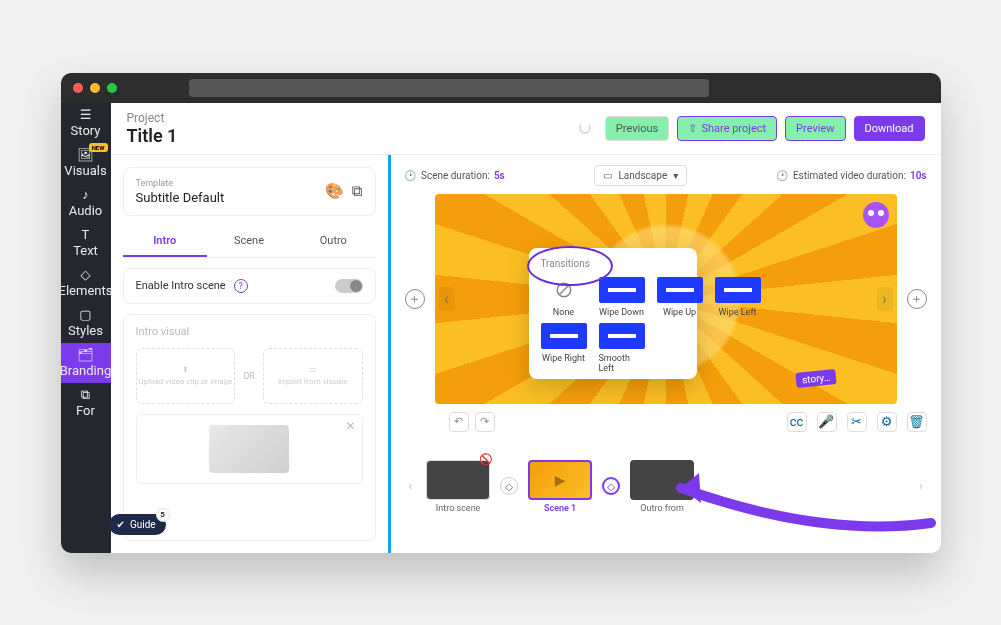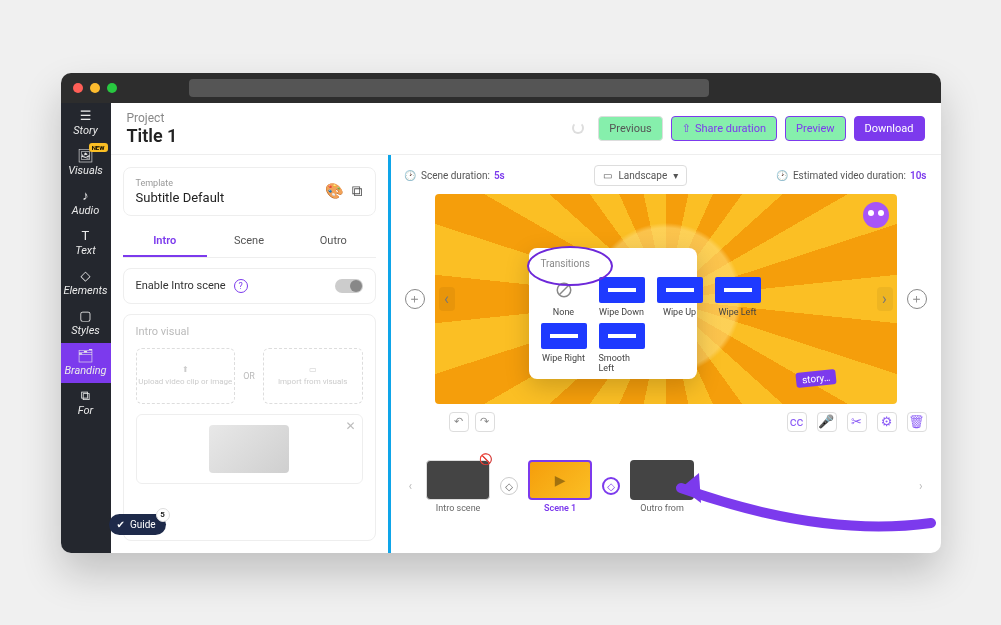--- a/index.html
+++ b/index.html
@@ -12,21 +12,21 @@
 .tl-dot.yellow { background: #febc2e; }
 .tl-dot.green { background: #28c840; }
 .urlbar { flex: 1; height: 18px; background: #555; border-radius: 4px; max-width: 520px; margin-left: 60px; }
 .app { flex: 1; display: flex; overflow: hidden; }
 
 
 .sidebar { width: 50px; background: #24272e; display: flex; flex-direction: column; align-items: center; color: #eaeaea; font-size: 8px; }
 .sidebar-item { width: 50px; height: 40px; display: flex; flex-direction: column; align-items: center; justify-content: center; gap: 2px; cursor: pointer; position: relative; }
 .sidebar-item.active { background: #7c3aed; }
 .sidebar-item .ico { font-size: 13px; line-height: 1; }
-.sidebar-item .lbl { font-size: 11px; font-style: italic; }
+.sidebar-item .lbl { font-size: 13px; }
 .new-badge { position: absolute; top: 0; right: 3px; background: #fbbf24; color: #000; font-size: 6px; padding: 1px 3px; border-radius: 3px; font-weight: 700; }
 
 
 .main { flex: 1; display: flex; flex-direction: column; overflow: hidden; }
 .hdr { display: flex; align-items: center; padding: 8px 16px; border-bottom: 1px solid #eee; gap: 8px; }
 .hdr-left { flex: 1; }
 .hdr .crumb { font-size: 12px; color: #888; }
 .hdr .title { font-size: 18px; font-weight: 600; color: #222; }
 .btn { border: 1px solid #ddd; background: #86efac; color: #555; font-size: 11px; padding: 5px 10px; border-radius: 4px; cursor: pointer; display: inline-flex; align-items: center; gap: 4px; }
 .btn.purple-border { border-color: #7c3aed; color: #7c3aed; }
@@ -88,21 +88,21 @@
 .trans-thumb { width: 46px; height: 26px; background: #1e3aff; border-radius: 2px; display:flex; align-items:center; justify-content:center; }
 .trans-thumb.none { background: transparent; border: none; }
 .trans-thumb .bar { width: 28px; height: 4px; background: #fff; }
 .trans-thumb.none svg { width:18px; height:18px; }
 .trans-cell .tl { font-size: 9px; color: #444; }
 
 
 .tool-row { display:flex; gap: 10px; align-items:center; }
 .tool-row .undo-redo { display:flex; gap:6px; margin-left: 44px; }
 .tool-row .undo-redo .ub { width:20px; height:20px; border:1px solid #ddd; border-radius:4px; display:flex; align-items:center; justify-content:center; font-size:11px; color:#888; cursor:pointer; background:#fff; }
-.tool-row .right-tools { margin-left:auto; display:flex; gap:10px; color:#8b5cf6; font-size:13px; }
+.tool-row .right-tools { margin-left:auto; display:flex; gap:10px; color:#0369a1; font-size:13px; }
 .tool-row .right-tools .rt { width:20px; height:20px; border:1px solid #ddd; border-radius:4px; display:flex; align-items:center; justify-content:center; cursor:pointer; background:#fff; }
 
 
 .timeline { display:flex; align-items:center; gap:10px; margin-top: 20px; position: relative; }
 .tl-caret { color:#bbb; font-size:12px; cursor:pointer; padding:4px; }
 .scene-thumb { display:flex; flex-direction:column; align-items:center; gap:3px; }
 .scene-thumb .sbox { width:64px; height:40px; border-radius:4px; border:1px solid #ddd; background:#444; position:relative; cursor:pointer; }
 .scene-thumb.blurred .sbox { border:1px solid #eee; filter: none; background: linear-gradient(135deg,#f59e0b,#fbbf24); display:flex; align-items:center; justify-content:center; }
 .scene-thumb.blurred .sbox::after { content:'▶'; font-size:14px; color:rgba(0,0,0,0.35); }
 .scene-thumb.active .sbox { border:2px solid #7c3aed; }
@@ -175,21 +175,21 @@
 
       <div class="hdr">
         <div class="hdr-left">
           <div class="crumb">Project</div>
           <div class="title">Title 1</div>
         </div>
         <span class="spinner"></span>
         <button class="btn">Previous</button>
         <button class="btn purple-border">
             <span>⇧</span>
-            <span>Share duration</span>
+            <span>Share project</span>
           </button>
         <button class="btn purple-border">Preview</button>
         <button class="btn purple-fill">Download</button>
       </div>
 
       <div class="workspace">
 
         <div class="left-panel">
           <div class="template-card">
             <div class="tcol">

